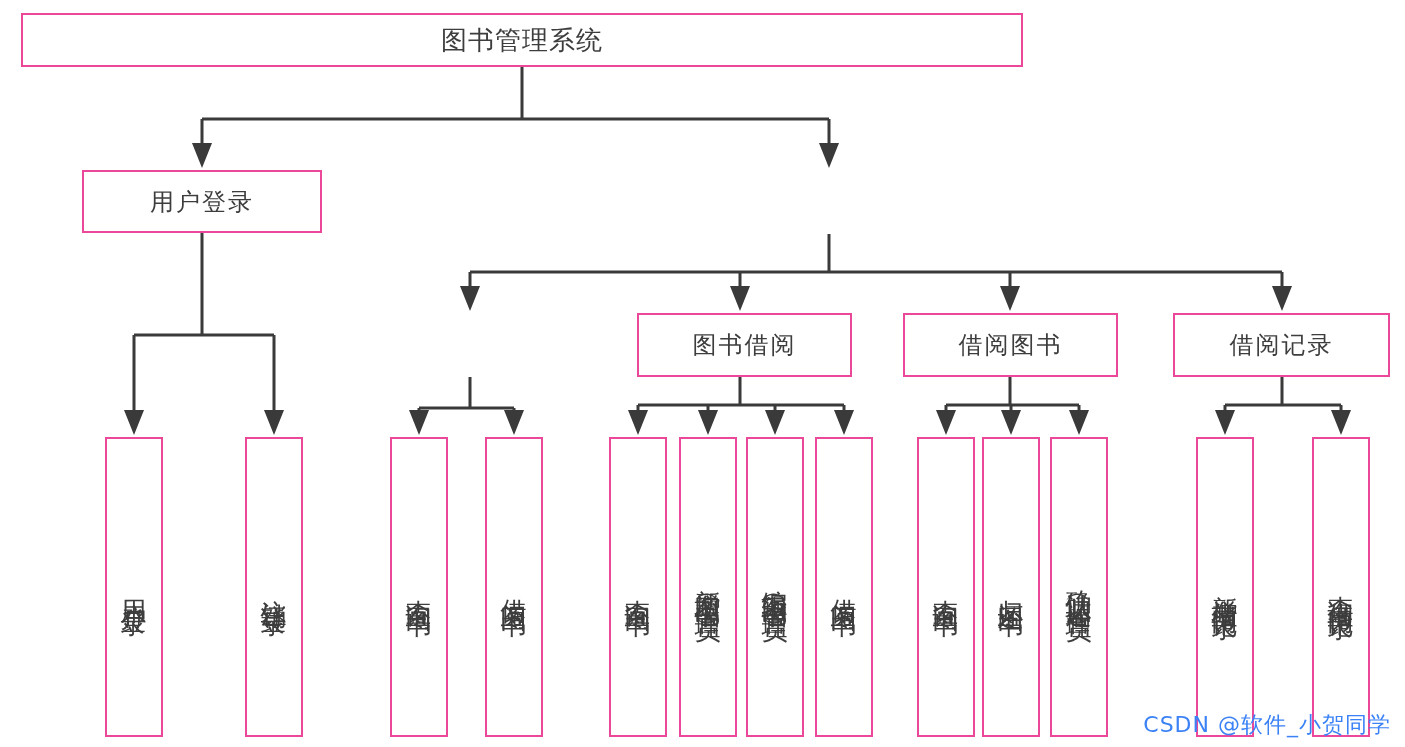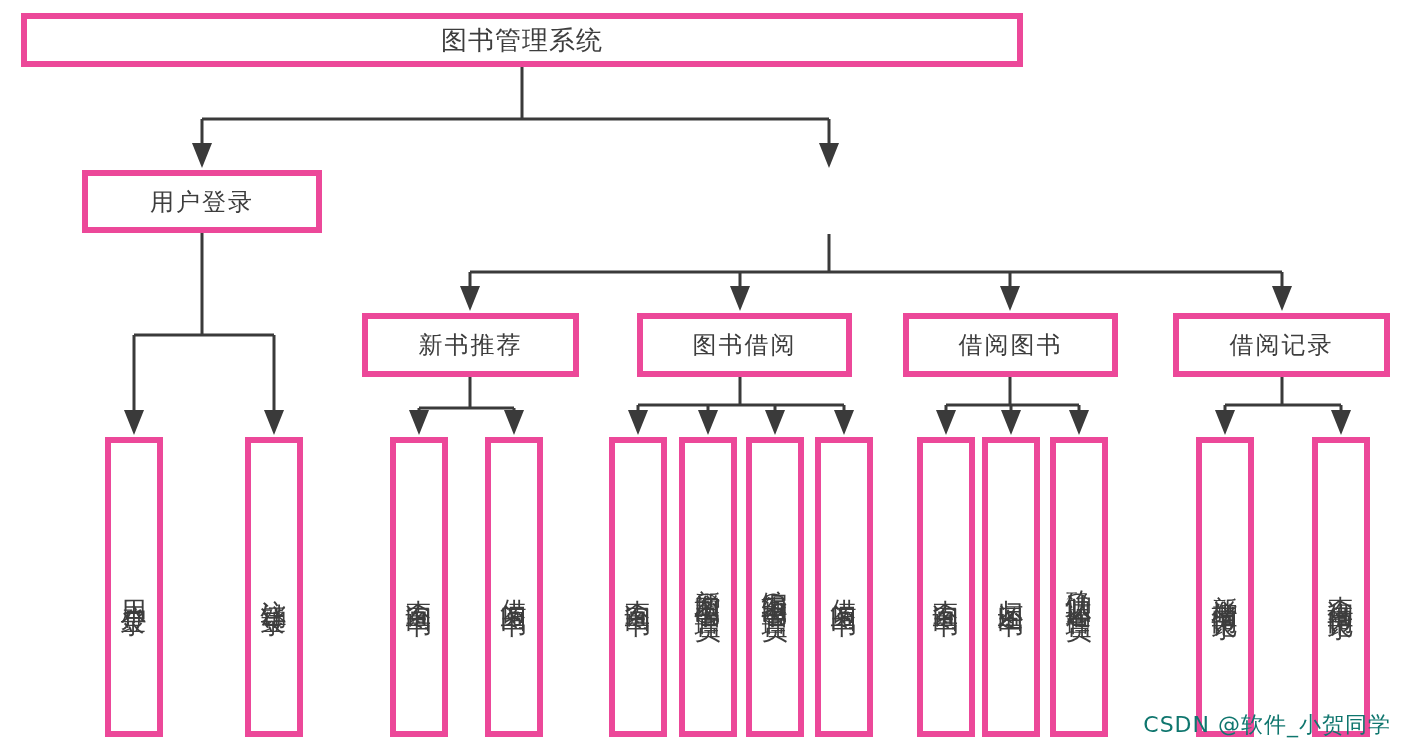--- a/index.html
+++ b/index.html
@@ -18,21 +18,21 @@
   #connectors {
     position: absolute;
     left: 0;
     top: 0;
     width: 1405px;
     height: 747px;
   }
   .box {
     position: absolute;
     box-sizing: border-box;
-    border: 6px solid #ec4899;
+    border: 2px solid #ec4899;
     background: #ffffff;
     display: flex;
     align-items: center;
     justify-content: center;
     color: #3d3d3d;
     text-align: center;
   }
   .h-box {
     font-size: 24px;
     letter-spacing: 2px;
@@ -47,21 +47,21 @@
     text-orientation: mixed;
     font-size: 26px;
     letter-spacing: 4px;
     line-height: 1;
   }
   .watermark {
     position: absolute;
     right: 14px;
     bottom: 7px;
     font-size: 22px;
-    color: #0f766e;
+    color: #3b82f6;
     letter-spacing: 1px;
     white-space: nowrap;
   }
   .line {
     fill: none;
     stroke: #3a3a3a;
     stroke-width: 3;
   }
   .arrow {
     fill: #3a3a3a;
@@ -106,21 +106,20 @@
 
     <path class="line" d="M1282 377 V405 M1225 405 H1341 M1225 405 V412 M1341 405 V412"></path>
     <polygon class="arrow" points="1225,435 1215,410 1235,410"></polygon>
     <polygon class="arrow" points="1341,435 1331,410 1351,410"></polygon>
   </svg>
 
   <div class="box h-box root-box" style="left:21px; top:13px; width:1002px; height:54px;">图书管理系统</div>
 
   <div class="box h-box" style="left:82px; top:170px; width:240px; height:63px;">用户登录</div>
 
-  <div class="box h-box" style="left:362px; top:313px; width:217px; height:64px;">新书推荐</div>
   <div class="box h-box" style="left:637px; top:313px; width:215px; height:64px;">图书借阅</div>
   <div class="box h-box" style="left:903px; top:313px; width:215px; height:64px;">借阅图书</div>
   <div class="box h-box" style="left:1173px; top:313px; width:217px; height:64px;">借阅记录</div>
 
   <div class="box v-box" style="left:105px; top:437px; width:58px; height:300px;">用户登录</div>
   <div class="box v-box" style="left:245px; top:437px; width:58px; height:300px;">注销登录</div>
 
   <div class="box v-box" style="left:390px; top:437px; width:58px; height:300px;">查询图书</div>
   <div class="box v-box" style="left:485px; top:437px; width:58px; height:300px;">借阅图书</div>
 

